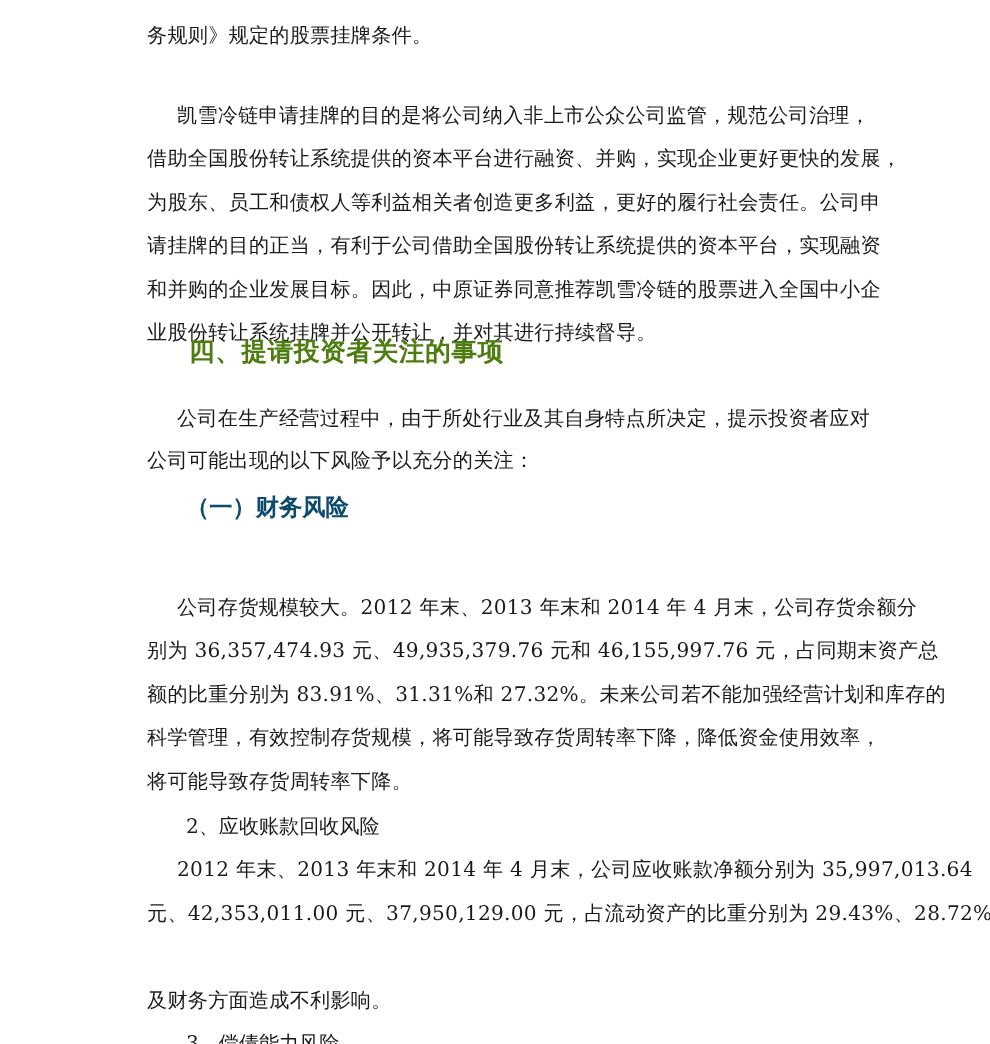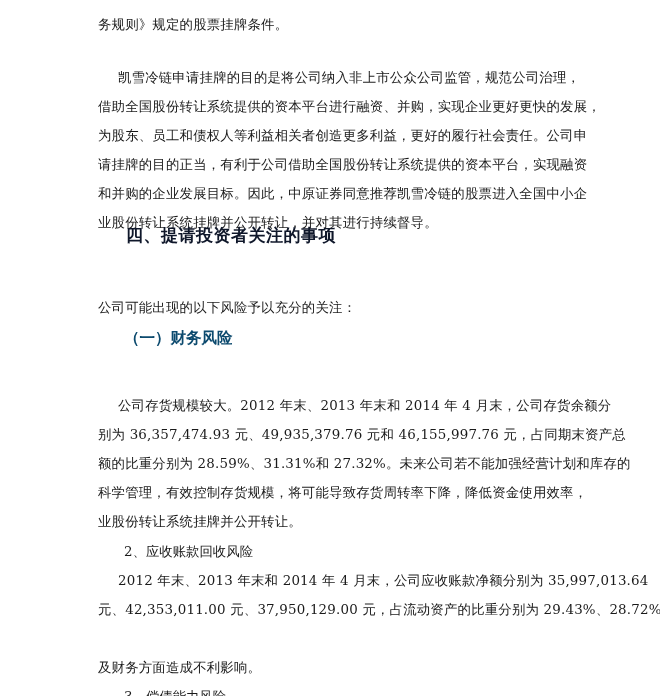--- a/index.html
+++ b/index.html
@@ -4,50 +4,51 @@
 <style>
   html, body { margin: 0; padding: 0; background: #ffffff; }
   body { width: 660px; height: 696px; overflow: hidden; position: relative;
          font-family: "DejaVu Serif", "Liberation Serif", serif; color: #1a1a1a; }
   .page { position: absolute; left: 0; top: 0; width: 568px; height: 696px; background: #fff; }
   .line { position: absolute; left: 98px; width: 470px; font-size: 13.4px; line-height: 18px;
           white-space: nowrap; letter-spacing: 0.2px; text-align: justify; text-align-last: justify; }
   .line.last { text-align-last: left; }
   .indent { left: 118px; width: 444px; }
   .h1 { position: absolute; left: 98px; font-family: "DejaVu Sans", "Liberation Sans", sans-serif;
-        font-weight: bold; font-size: 17px; line-height: 22px; color: #0f172a; letter-spacing: 0.5px; }
+        font-weight: bold; font-size: 17px; line-height: 22px; color: #4d7c0f; letter-spacing: 0.5px; }
   .h2 { position: absolute; left: 124px; font-family: "DejaVu Sans", "Liberation Sans", sans-serif;
         font-weight: bold; font-size: 15.5px; line-height: 20px; color: #0c4a6e; }
   .sub { position: absolute; left: 124px; font-size: 13.4px; line-height: 18px; }
 </style>
 </head>
 <body>
 
 <div class="page">
 
   <div class="line last" style="top:16px">务规则》规定的股票挂牌条件。</div>
 
   <div class="line indent" style="top:69px">凯雪冷链申请挂牌的目的是将公司纳入非上市公众公司监管，规范公司治理，</div>
   <div class="line" style="top:98px">借助全国股份转让系统提供的资本平台进行融资、并购，实现企业更好更快的发展，</div>
   <div class="line" style="top:127px">为股东、员工和债权人等利益相关者创造更多利益，更好的履行社会责任。公司申</div>
   <div class="line" style="top:156px">请挂牌的目的正当，有利于公司借助全国股份转让系统提供的资本平台，实现融资</div>
   <div class="line" style="top:185px">和并购的企业发展目标。因此，中原证券同意推荐凯雪冷链的股票进入全国中小企</div>
   <div class="line last" style="top:214px">业股份转让系统挂牌并公开转让，并对其进行持续督导。</div>
 
   <div class="h1" style="top:224px;left:126px">四、提请投资者关注的事项</div>
 
+  <div class="line indent" style="top:271px">公司在生产经营过程中，由于所处行业及其自身特点所决定，提示投资者应对</div>
   <div class="line last" style="top:299px">公司可能出现的以下风险予以充分的关注：</div>
 
   <div class="h2" style="top:328px">（一）财务风险</div>
 
   <div class="line indent" style="top:397px">公司存货规模较大。2012 年末、2013 年末和 2014 年 4 月末，公司存货余额分</div>
   <div class="line" style="top:426px">别为 36,357,474.93 元、49,935,379.76 元和 46,155,997.76 元，占同期末资产总</div>
-  <div class="line" style="top:455px">额的比重分别为 28.59%、31.31%和 27.32%。未来公司若不能加强经营计划和库存的</div>
+  <div class="line" style="top:455px">额的比重分别为 83.91%、31.31%和 27.32%。未来公司若不能加强经营计划和库存的</div>
   <div class="line" style="top:484px">科学管理，有效控制存货规模，将可能导致存货周转率下降，降低资金使用效率，</div>
-  <div class="line last" style="top:513px">业股份转让系统挂牌并公开转让。</div>
+  <div class="line last" style="top:513px">将可能导致存货周转率下降。</div>
 
   <div class="sub" style="top:543px">2、应收账款回收风险</div>
   <div class="line indent" style="top:572px">2012 年末、2013 年末和 2014 年 4 月末，公司应收账款净额分别为 35,997,013.64</div>
   <div class="line" style="top:601px">元、42,353,011.00 元、37,950,129.00 元，占流动资产的比重分别为 29.43%、28.72%</div>
   <div class="line last" style="top:659px">及财务方面造成不利影响。</div>
 
   <div class="sub" style="top:688px">3、偿债能力风险</div>
 
 </div>
 

